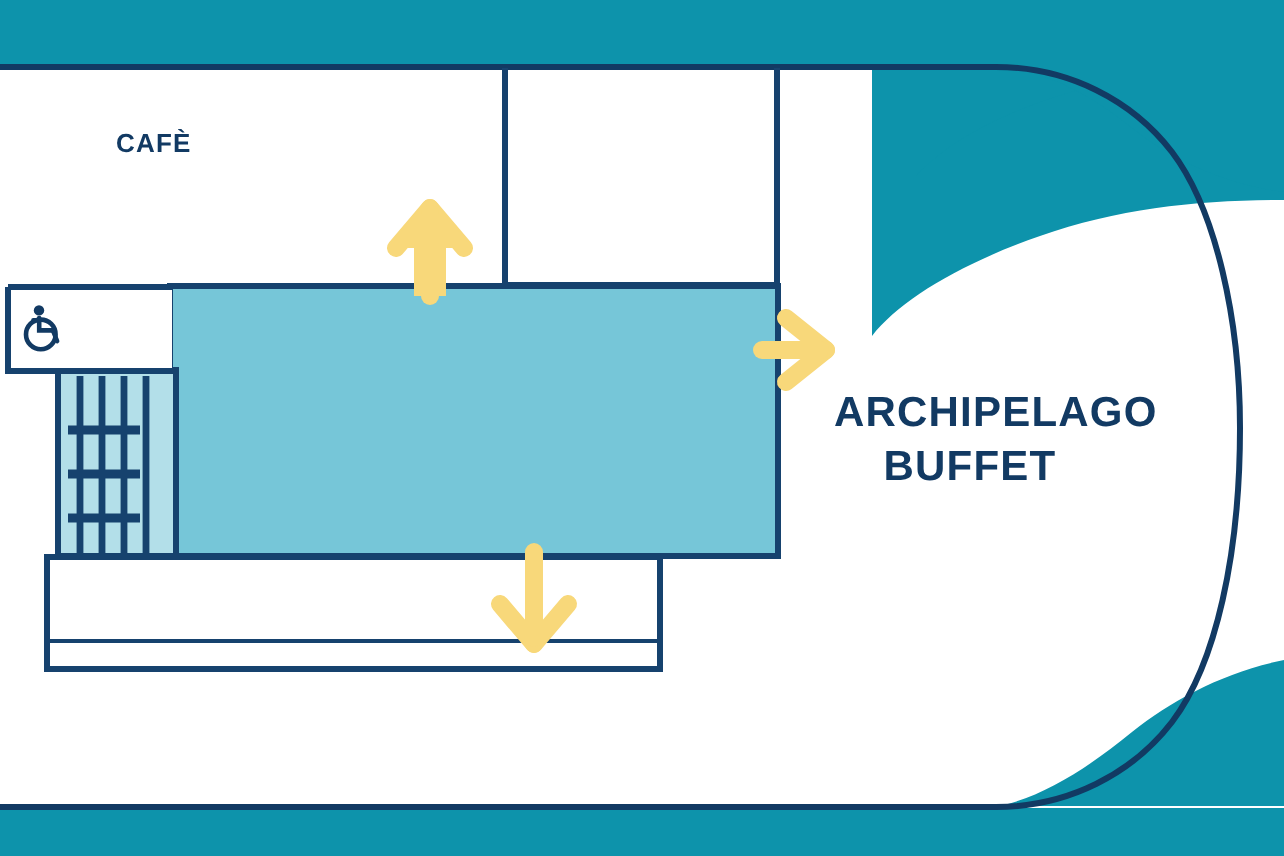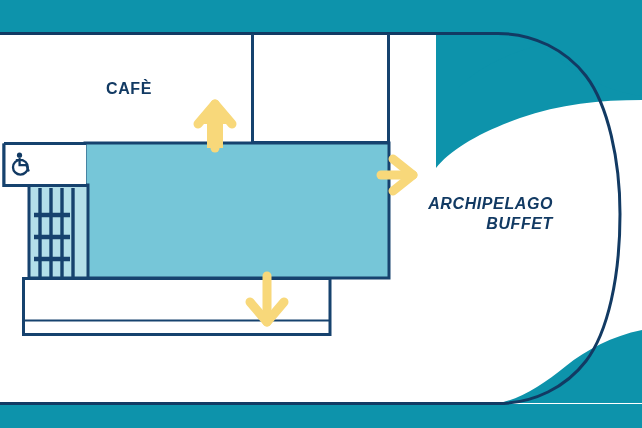--- a/index.html
+++ b/index.html
@@ -30,32 +30,30 @@
     font-family: "Liberation Sans", sans-serif;
     font-weight: bold;
     color: #123A63;
     letter-spacing: 0.6px;
     white-space: nowrap;
     line-height: 1.28;
     pointer-events: none;
   }
   #label-cafe {
     left: 58px;
-    top: 79px;
-    font-size: 16px;
-    margin-left: 48px;
+    top: 64px;
+    font-size: 13px;
   }
   #label-archipelago {
     left: 417px;
     top: 194px;
-    font-size: 16px;
-    text-align: right;
+    font-size: 21px;
+    text-align: center;
     width: 136px;
     white-space: normal;
-    font-style: italic;
   }
   #label-bistro {
     left: 95px;
     top: 301px;
     font-size: 15.5px;
   }
 </style>
 </head>
 <body>
 

